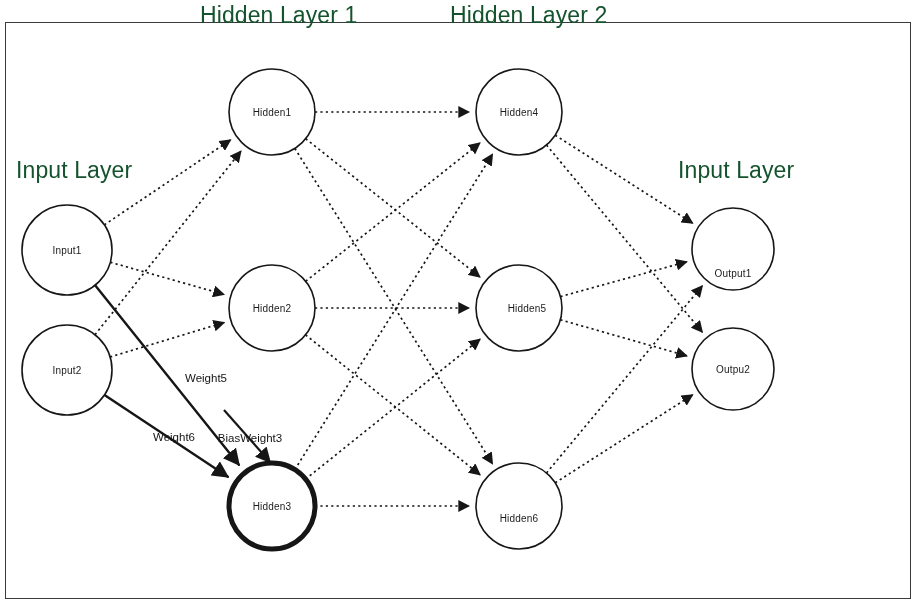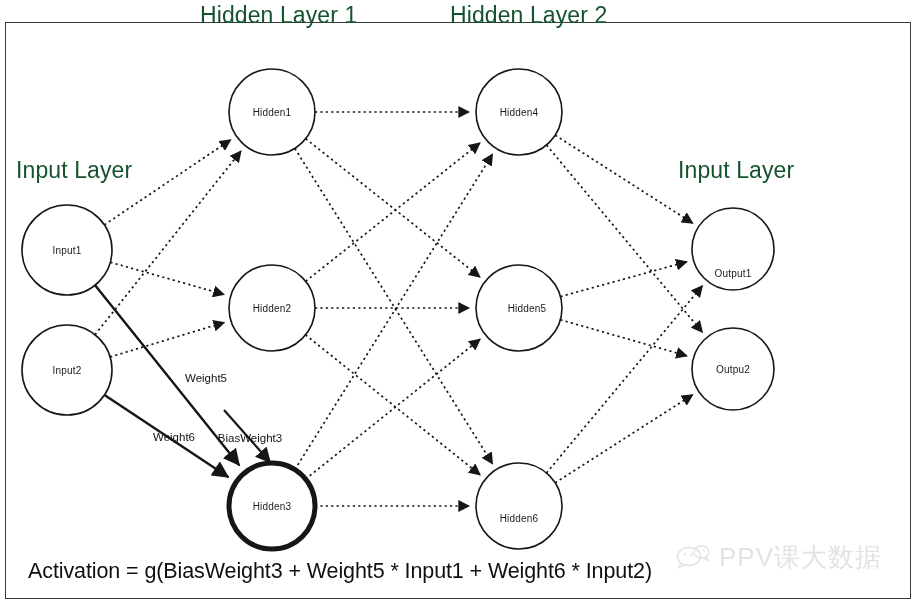--- a/index.html
+++ b/index.html
@@ -151,31 +151,15 @@
       <div class="node-label" style="left: 519px; top: 506px; margin-top: 12px;">Hidden6</div>
       <div class="node-label" style="left: 733px; top: 249px; margin-top: 24px;">Output1</div>
       <div class="node-label" style="left: 733px; top: 369px;">Outpu2</div>
     </div>
   <div id="edge-labels">
       <div class="edge-label" style="left: 174px; top: 378px; margin-left: 32px;">Weight5</div>
       <div class="edge-label" style="left: 174px; top: 437px;">Weight6</div>
       <div class="edge-label" style="left: 250px; top: 438px;">BiasWeight3</div>
     </div>
 
-  <div class="activation">Activation = g(BiasWeight3 + Weight5 * Input1 + Weight6 * Input2)</div>
 
-  <div class="watermark">
-    <span>
-      <svg width="34" height="26" viewBox="0 0 34 26" xmlns="http://www.w3.org/2000/svg">
-        <ellipse cx="13" cy="13.5" rx="11.5" ry="9" fill="none" stroke="#b9bcc2" stroke-width="1.4"></ellipse>
-        <path d="M 5 20 L 2.5 24.5 L 8 22.2" fill="none" stroke="#b9bcc2" stroke-width="1.4"></path>
-        <ellipse cx="25.5" cy="9" rx="7.5" ry="6" fill="none" stroke="#b9bcc2" stroke-width="1.3"></ellipse>
-        <path d="M 30 13.5 L 32.5 17 L 28 15.6" fill="none" stroke="#b9bcc2" stroke-width="1.3"></path>
-        <line x1="9" y1="10" x2="9" y2="13" stroke="#b9bcc2" stroke-width="1.6"></line>
-        <line x1="16" y1="10" x2="16" y2="13" stroke="#b9bcc2" stroke-width="1.6"></line>
-        <circle cx="23" cy="7.5" r="0.9" fill="#b9bcc2"></circle>
-        <circle cx="28" cy="7.5" r="0.9" fill="#b9bcc2"></circle>
-      </svg>
-    </span>
-    <span class="wm-text">PPV课大数据</span>
-  </div>
 
 </div>
 
 </body></html>

